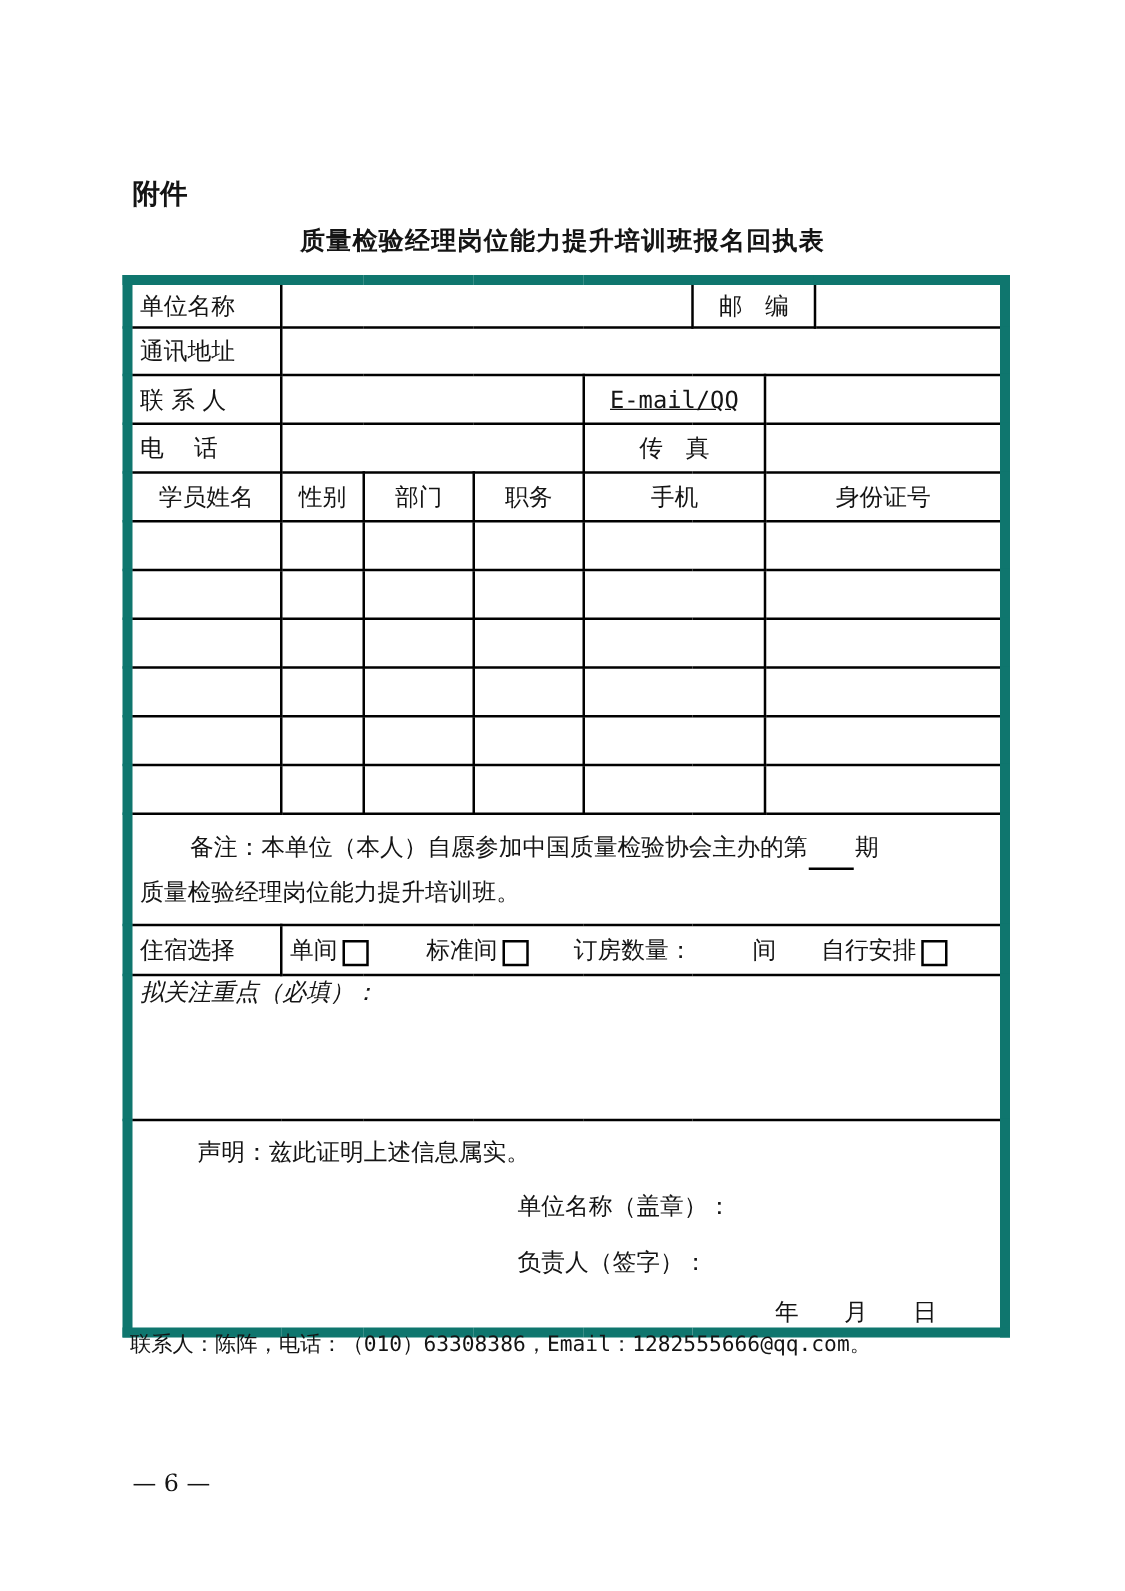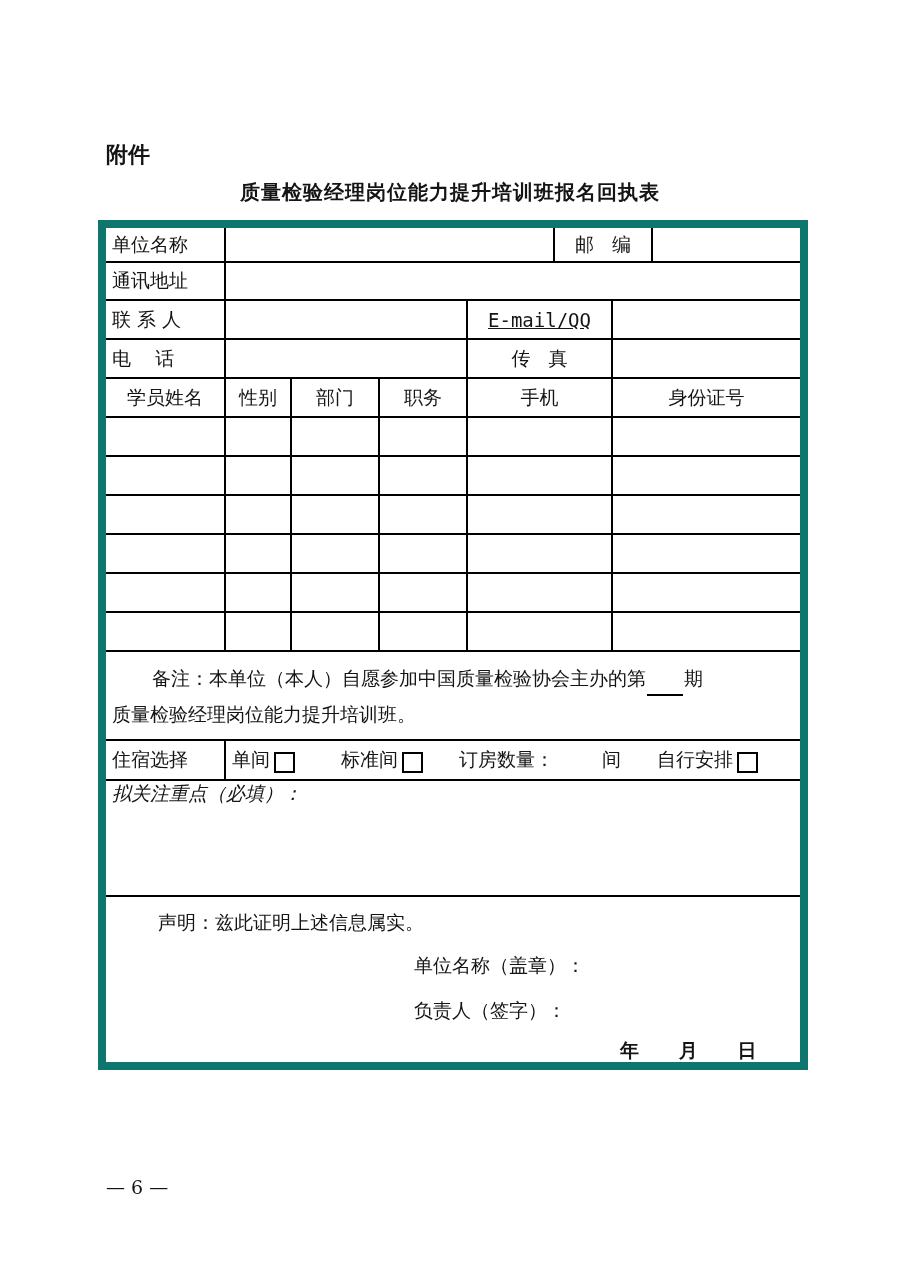--- a/index.html
+++ b/index.html
@@ -94,21 +94,21 @@
     flex: none;
     background: #fff;
   }
 
   .focus-cell { vertical-align: top; padding: 8px 8px; }
 
   .decl-cell { vertical-align: top; padding: 0; }
   .decl-statement { margin: 13px 0 0 46px; line-height: 24px; }
   .decl-seal      { margin: 19px 0 0 302px; line-height: 24px; }
   .decl-sign      { margin: 21px 0 0 302px; line-height: 24px; }
-  .decl-date      { margin: 16px 0 0 508px; line-height: 24px; white-space: pre; font-weight: bold; }
+  .decl-date      { margin: 16px 0 0 508px; line-height: 24px; white-space: pre; }
 
   .footer-contact {
     position: absolute;
     left: 104px;
     top: 1064px;
     font-size: 17px;
     font-family: "DejaVu Sans Mono", "Liberation Mono", monospace;
     white-space: pre;
   }
 
@@ -271,16 +271,17 @@
       <td colspan="8" class="decl-cell">
         <div class="decl-statement">声明：兹此证明上述信息属实。</div>
         <div class="decl-seal">单位名称（盖章）：</div>
         <div class="decl-sign">负责人（签字）：</div>
         <div class="decl-date">年      月      日</div>
       </td>
     </tr>
   </tbody>
     </table>
 
+  <div class="footer-contact">联系人：陈阵，电话：（010）63308386，Email：1282555666@qq.com。</div>
 
   <div class="page-number">— 6 —</div>
 
 </div>
 
 </body></html>

